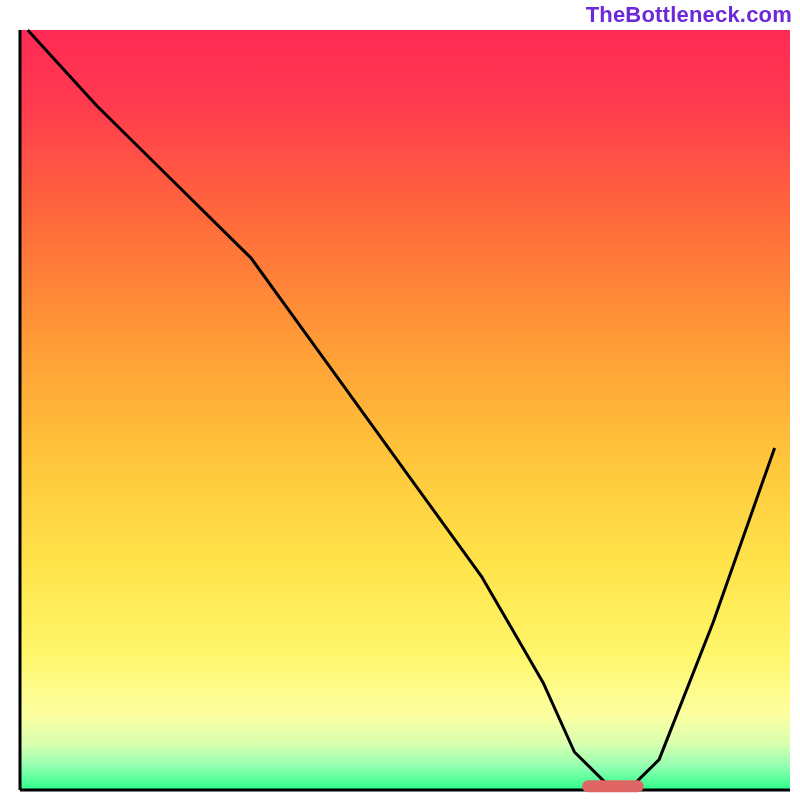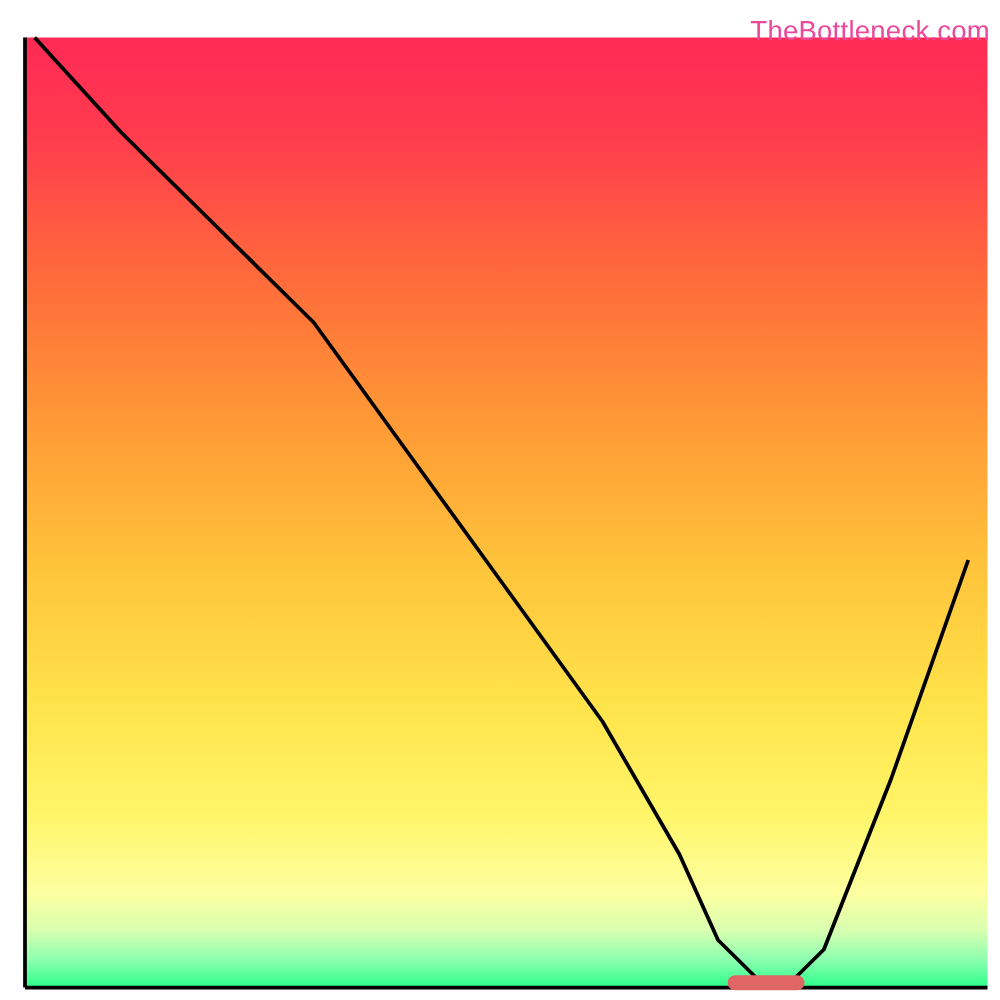--- a/index.html
+++ b/index.html
@@ -11,25 +11,25 @@
     background: #ffffff;
     font-family: Arial, Helvetica, sans-serif;
   }
   .stage {
     position: relative;
     width: 800px;
     height: 800px;
   }
   .watermark {
     position: absolute;
-    top: 12px;
+    top: 2px;
     right: 8px;
-    color: #ec4899;
+    color: #6d28d9;
     font-size: 22px;
-    font-weight: 400;
+    font-weight: 700;
     letter-spacing: 0.2px;
     z-index: 10;
   }
   svg.plot {
     position: absolute;
     left: 0; top: 0;
     width: 800px;
     height: 800px;
   }
 </style>

